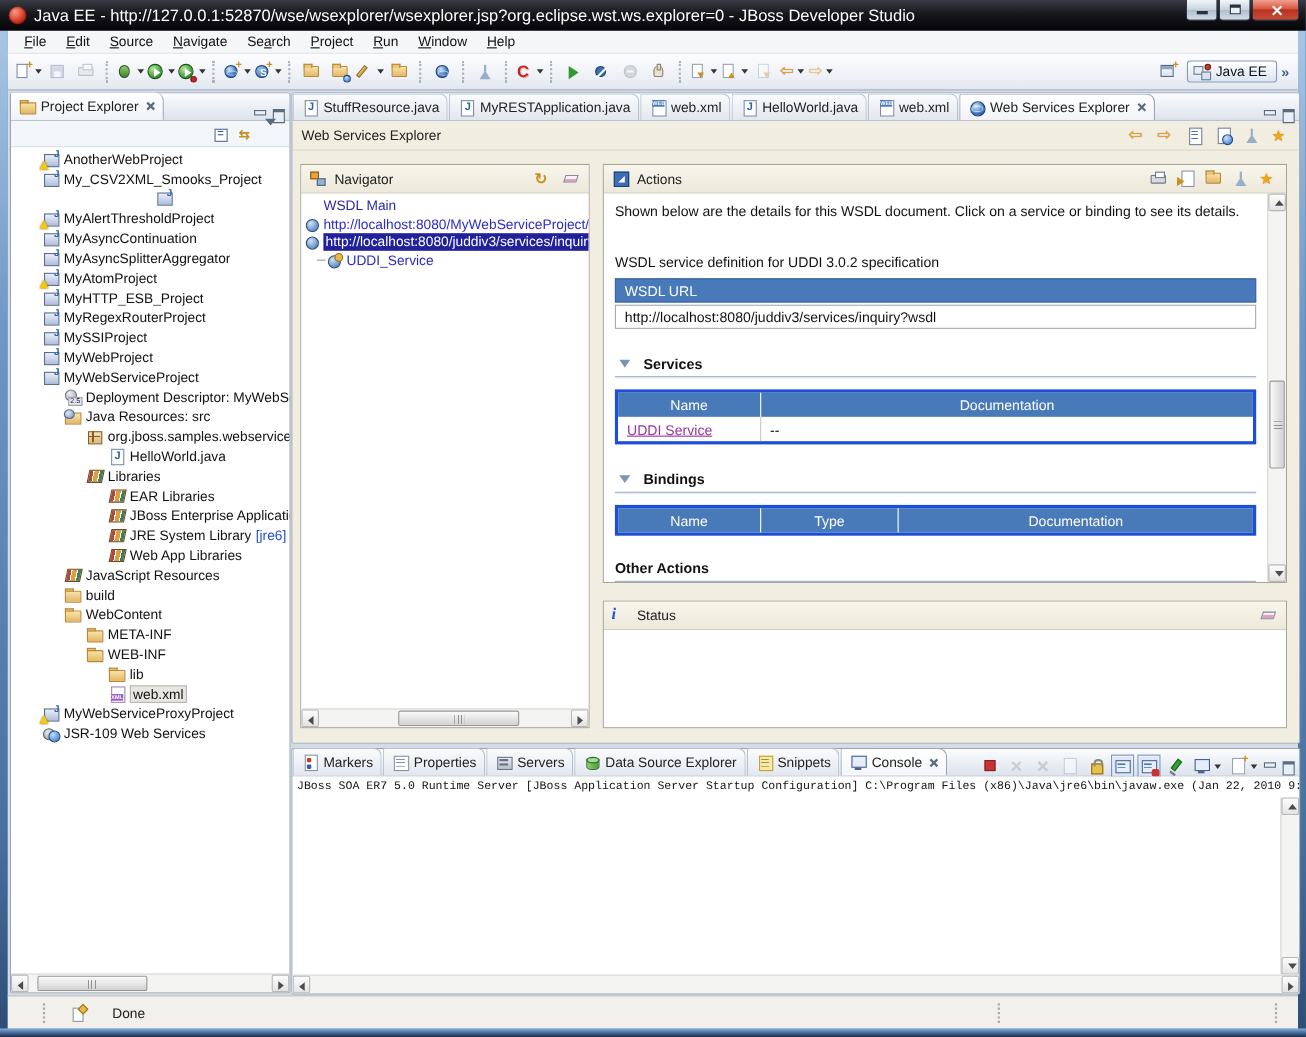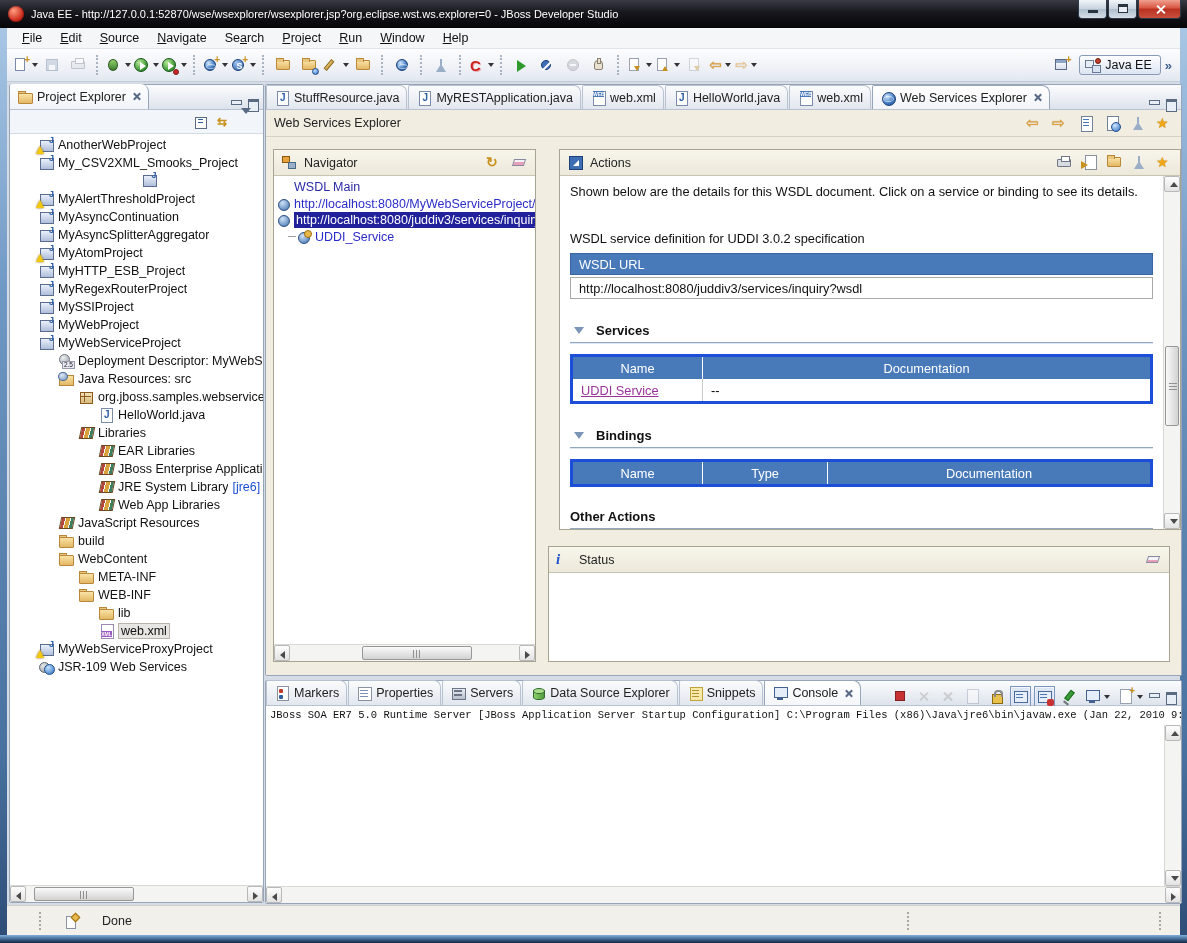--- a/index.html
+++ b/index.html
@@ -7,21 +7,21 @@
               font-family:"Liberation Sans", sans-serif; }
   .window { position:absolute; left:0; top:0; width:1187px; height:943px; }
 
   
   .titlebar { position:absolute; left:0; top:0; width:1187px; height:28px;
     background:linear-gradient(#3A3A44,#17171D 45%,#060608);
     display:flex; align-items:center; padding-left:8px; }
   .app-icon { width:16px; height:16px; border-radius:50%;
     background:radial-gradient(circle at 35% 30%, #FF9C80, #D23322 60%, #8E120A);
     box-shadow:inset 0 0 2px #500; margin-right:7px; flex:none; }
-  .title-text { color:#FFFFFF; font-size:11px; white-space:nowrap; overflow:hidden; flex:1; }
+  .title-text { color:#FFFFFF; font-size:15px; white-space:nowrap; overflow:hidden; flex:1; }
   .win-controls { display:flex; margin:0 6px 6px 10px; align-self:flex-start; }
   .wbtn { width:29px; height:19px; border:1px solid #2E3A48; border-top:none;
     background:linear-gradient(#F2F6FA,#C6D2DE 50%,#AEBCCB 50%,#D4DEE8);
     border-radius:0 0 4px 4px; position:relative; margin-left:1px; }
   .wbtn.close { width:43px; background:linear-gradient(#F0A090,#D85540 45%,#B83020 50%,#C8503C); }
   .glyph-min { position:absolute; left:9px; bottom:5px; width:10px; height:3px; background:#2A3440; }
   .glyph-max { position:absolute; left:9px; top:4px; width:10px; height:9px;
     border:1px solid #2A3440; border-top:3px solid #2A3440; background:#E8EEF4; }
   .glyph-x { position:absolute; left:16px; top:4px; width:11px; height:11px; }
   .glyph-x::before,.glyph-x::after { content:""; position:absolute; left:5px; top:0; width:2px; height:11px; background:#FFF; }
@@ -877,21 +877,21 @@
               </span>
             <span class="sb-thumb" style="left:88px;width:110px;">
                 <span class="grip"></span>
               </span>
             <span class="sb-btn" style="right:0;top:0;">
                 <span class="tri tri-r"></span>
               </span>
           </div>
         </div>
 
-        <div class="panel" style="left:293px;top:12px;width:622px;height:381px;">
+        <div class="panel" style="left:282px;top:12px;width:622px;height:381px;">
           <div class="panel-hd">
             <span class="ph-ico first ai-box"></span>
             <span class="pt">Actions</span>
             <span class="ph-ico">
                 <span class="ti-printer" style="top:5px;"></span>
               </span>
             <span class="ph-ico ai-import"></span>
             <span class="ph-ico">
                 <span class="ti-folder"></span>
               </span>

